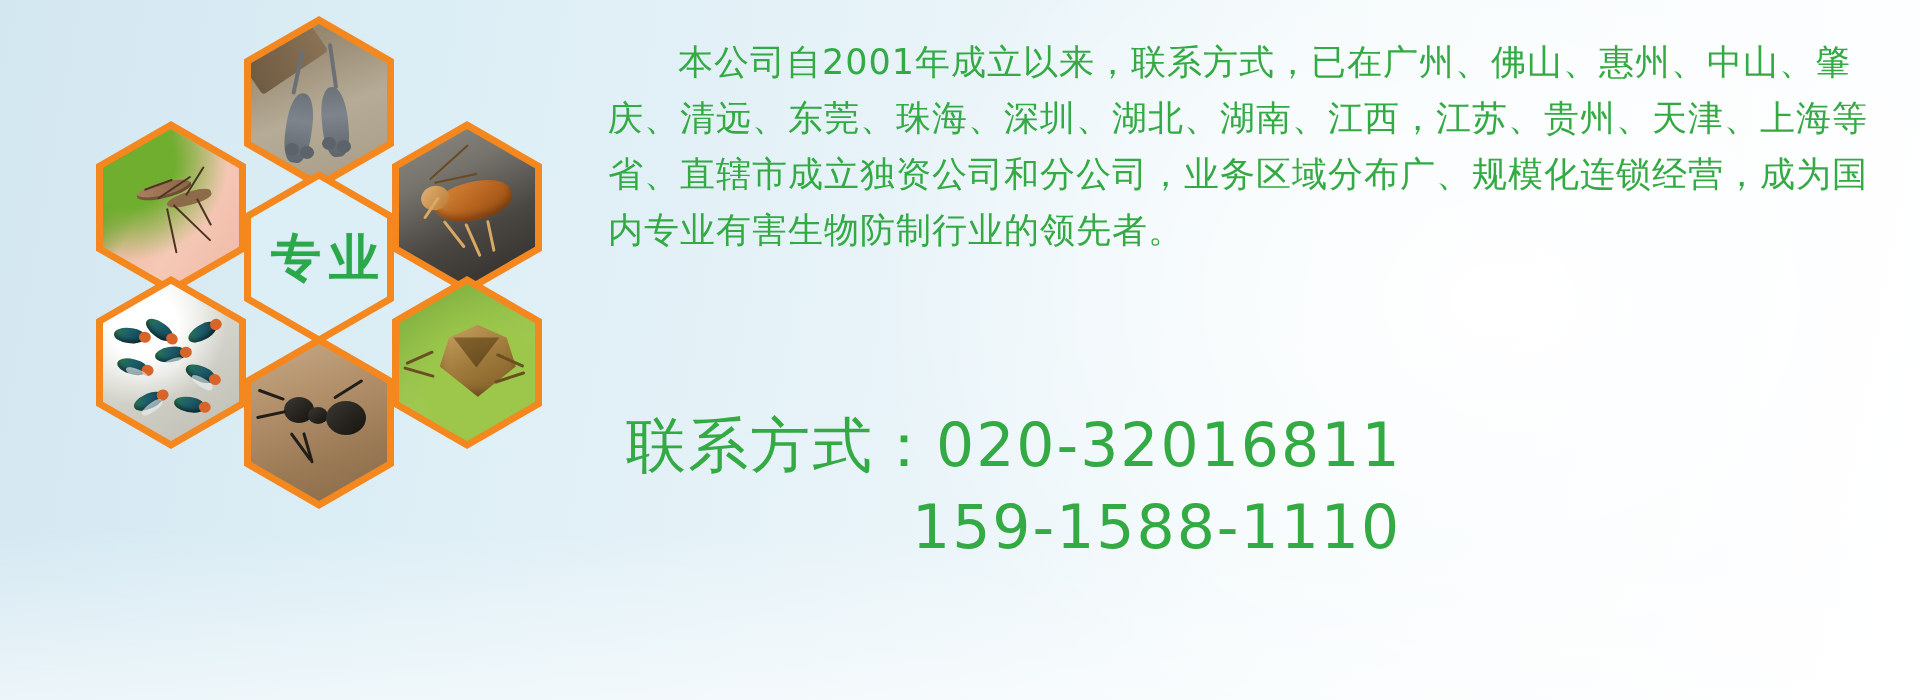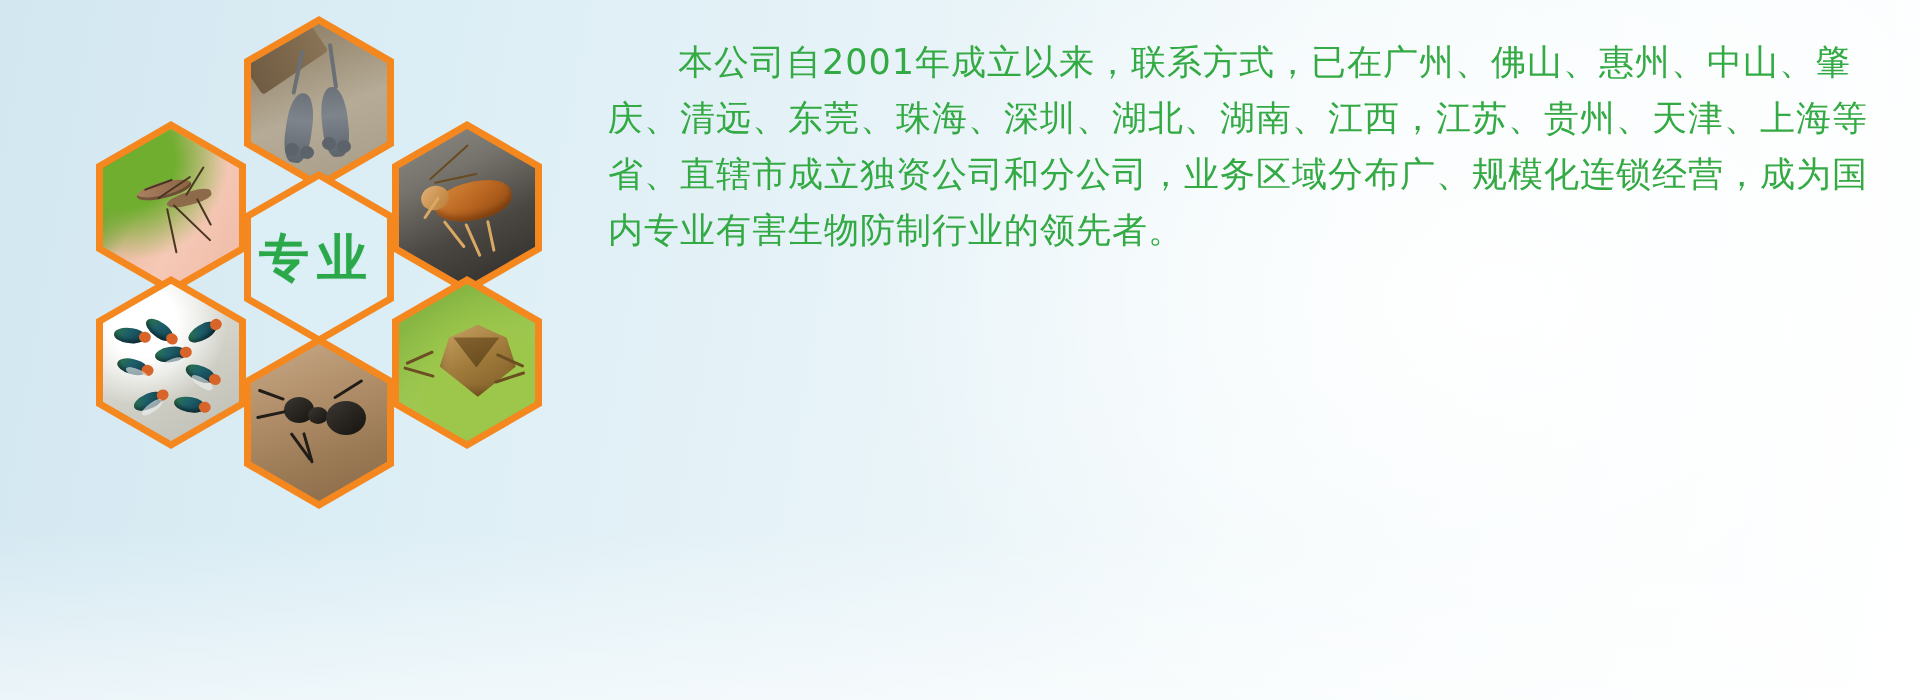--- a/index.html
+++ b/index.html
@@ -31,21 +31,21 @@
   }
   .hex > .inner{
     width:136px;height:157px;
     clip-path:polygon(50% 0%,100% 25%,100% 75%,50% 100%,0% 75%,0% 25%);
     overflow:hidden;position:relative;
   }
 
   
   #hex-center{left:148px;top:155px;background:#F5871F;}
   #hex-center .inner{background:#dceef6;display:flex;flex-direction:column;
-     align-items:flex-start;justify-content:center;}
+     align-items:flex-end;justify-content:center;}
   #center-label{
     color:#2aa84a;font-weight:bold;line-height:1.12;text-align:center;
     font-size:50px;letter-spacing:8px;text-indent:8px;
     font-family:"DejaVu Sans","Liberation Sans",sans-serif;
     text-shadow:0 0 1px rgba(42,168,74,.4);
   }
   #center-label span{display:block;}
 
   
   #hex-mosquito {left:  0px; top: 105px;}
@@ -258,14 +258,18 @@
         </div>
       </div>
     </div>
 
   </div>
 
   <div id="copy">
     <div id="paragraph">本公司自2001年成立以来，联系方式，已在广州、佛山、惠州、中山、肇庆、清远、东莞、珠海、深圳、湖北、湖南、江西，江苏、贵州、天津、上海等省、直辖市成立独资公司和分公司，业务区域分布广、规模化连锁经营，成为国内专业有害生物防制行业的领先者。</div>
   </div>
 
+  <div id="contact">
+    <div id="contact-line1">联系方式：020-32016811</div>
+    <div id="contact-line2">159-1588-1110</div>
+  </div>
 
 </div>
 
 </body></html>

